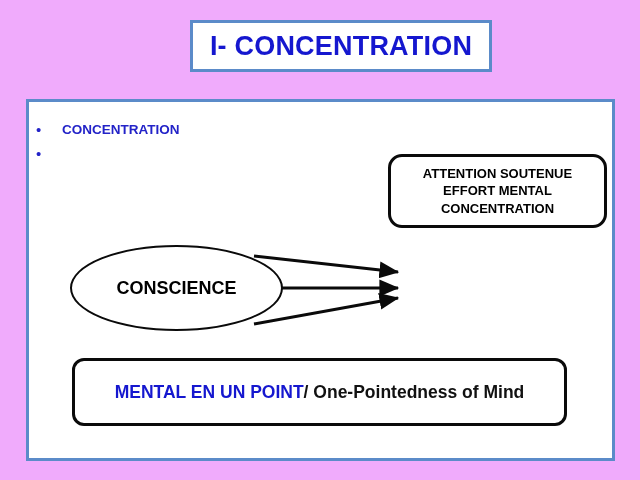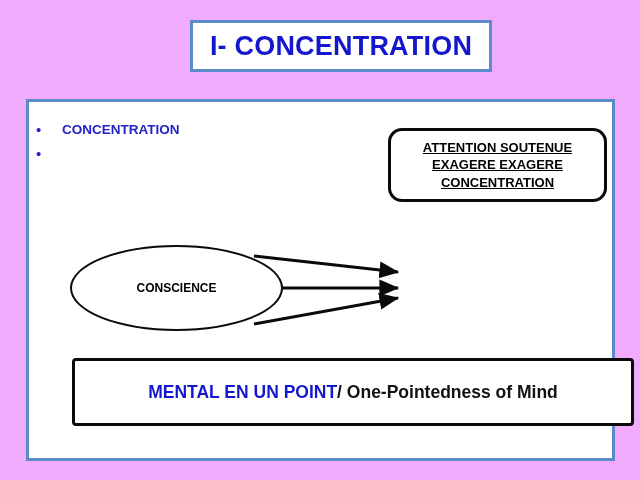--- a/index.html
+++ b/index.html
@@ -88,25 +88,24 @@
     background: #ffffff;
     border: 3px solid #0a0a0a;
     box-sizing: border-box;
     display: flex;
     align-items: center;
     justify-content: center;
     text-align: center;
   }
   .attention-box {
     left: 388px;
-    top: 128px;
+    top: 154px;
     width: 219px;
     height: 74px;
     border-radius: 14px;
-    text-decoration: underline;
   }
   .attention-text {
     color: #000000;
     font-size: 13px;
     font-weight: bold;
     line-height: 17.5px;
   }
 
   .objet-box {
     left: 418px;
@@ -117,23 +116,23 @@
   }
   .objet-text {
     color: #000000;
     font-size: 14.5px;
     font-weight: bold;
   }
 
   .mental-box {
     left: 72px;
     top: 358px;
-    width: 562px;
+    width: 495px;
     height: 68px;
-    border-radius: 4px;
+    border-radius: 12px;
   }
   .mental-text {
     font-size: 17.5px;
     font-weight: bold;
     line-height: 25px;
     color: #111111;
     padding: 0 14px;
   }
   .mental-fr {
     color: #1517CF;
@@ -158,21 +157,21 @@
     background: #ffffff;
     box-sizing: border-box;
   }
   .ellipse-text {
     position: absolute;
     inset: 0;
     display: flex;
     align-items: center;
     justify-content: center;
     color: #000000;
-    font-size: 12px;
+    font-size: 18px;
     font-weight: bold;
     line-height: 17px;
   }
 
   
   .arrows {
     position: absolute;
     left: 0;
     top: 0;
     width: 640px;
@@ -197,21 +196,21 @@
       <span class="bullet-label">CONCENTRATION</span>
     </div>
     <div class="bullet-row">
       <span class="bullet-dot">•</span>
     </div>
   </div>
 
   <div class="rbox attention-box">
     <div class="attention-text">
       <span>ATTENTION SOUTENUE</span><br>
-      <span>EXAGERE EXAGERE</span><br>
+      <span>EFFORT MENTAL</span><br>
       <span>CONCENTRATION</span>
     </div>
   </div>
 
   <svg class="arrows" viewBox="0 0 640 480">
     <defs>
       <marker id="ah" markerWidth="7" markerHeight="7" refX="6.2" refY="3.1" orient="auto" markerUnits="strokeWidth">
         <path d="M0,0.3 L6.6,3.1 L0,5.9 z" fill="#0a0a0a"></path>
       </marker>
     </defs>

